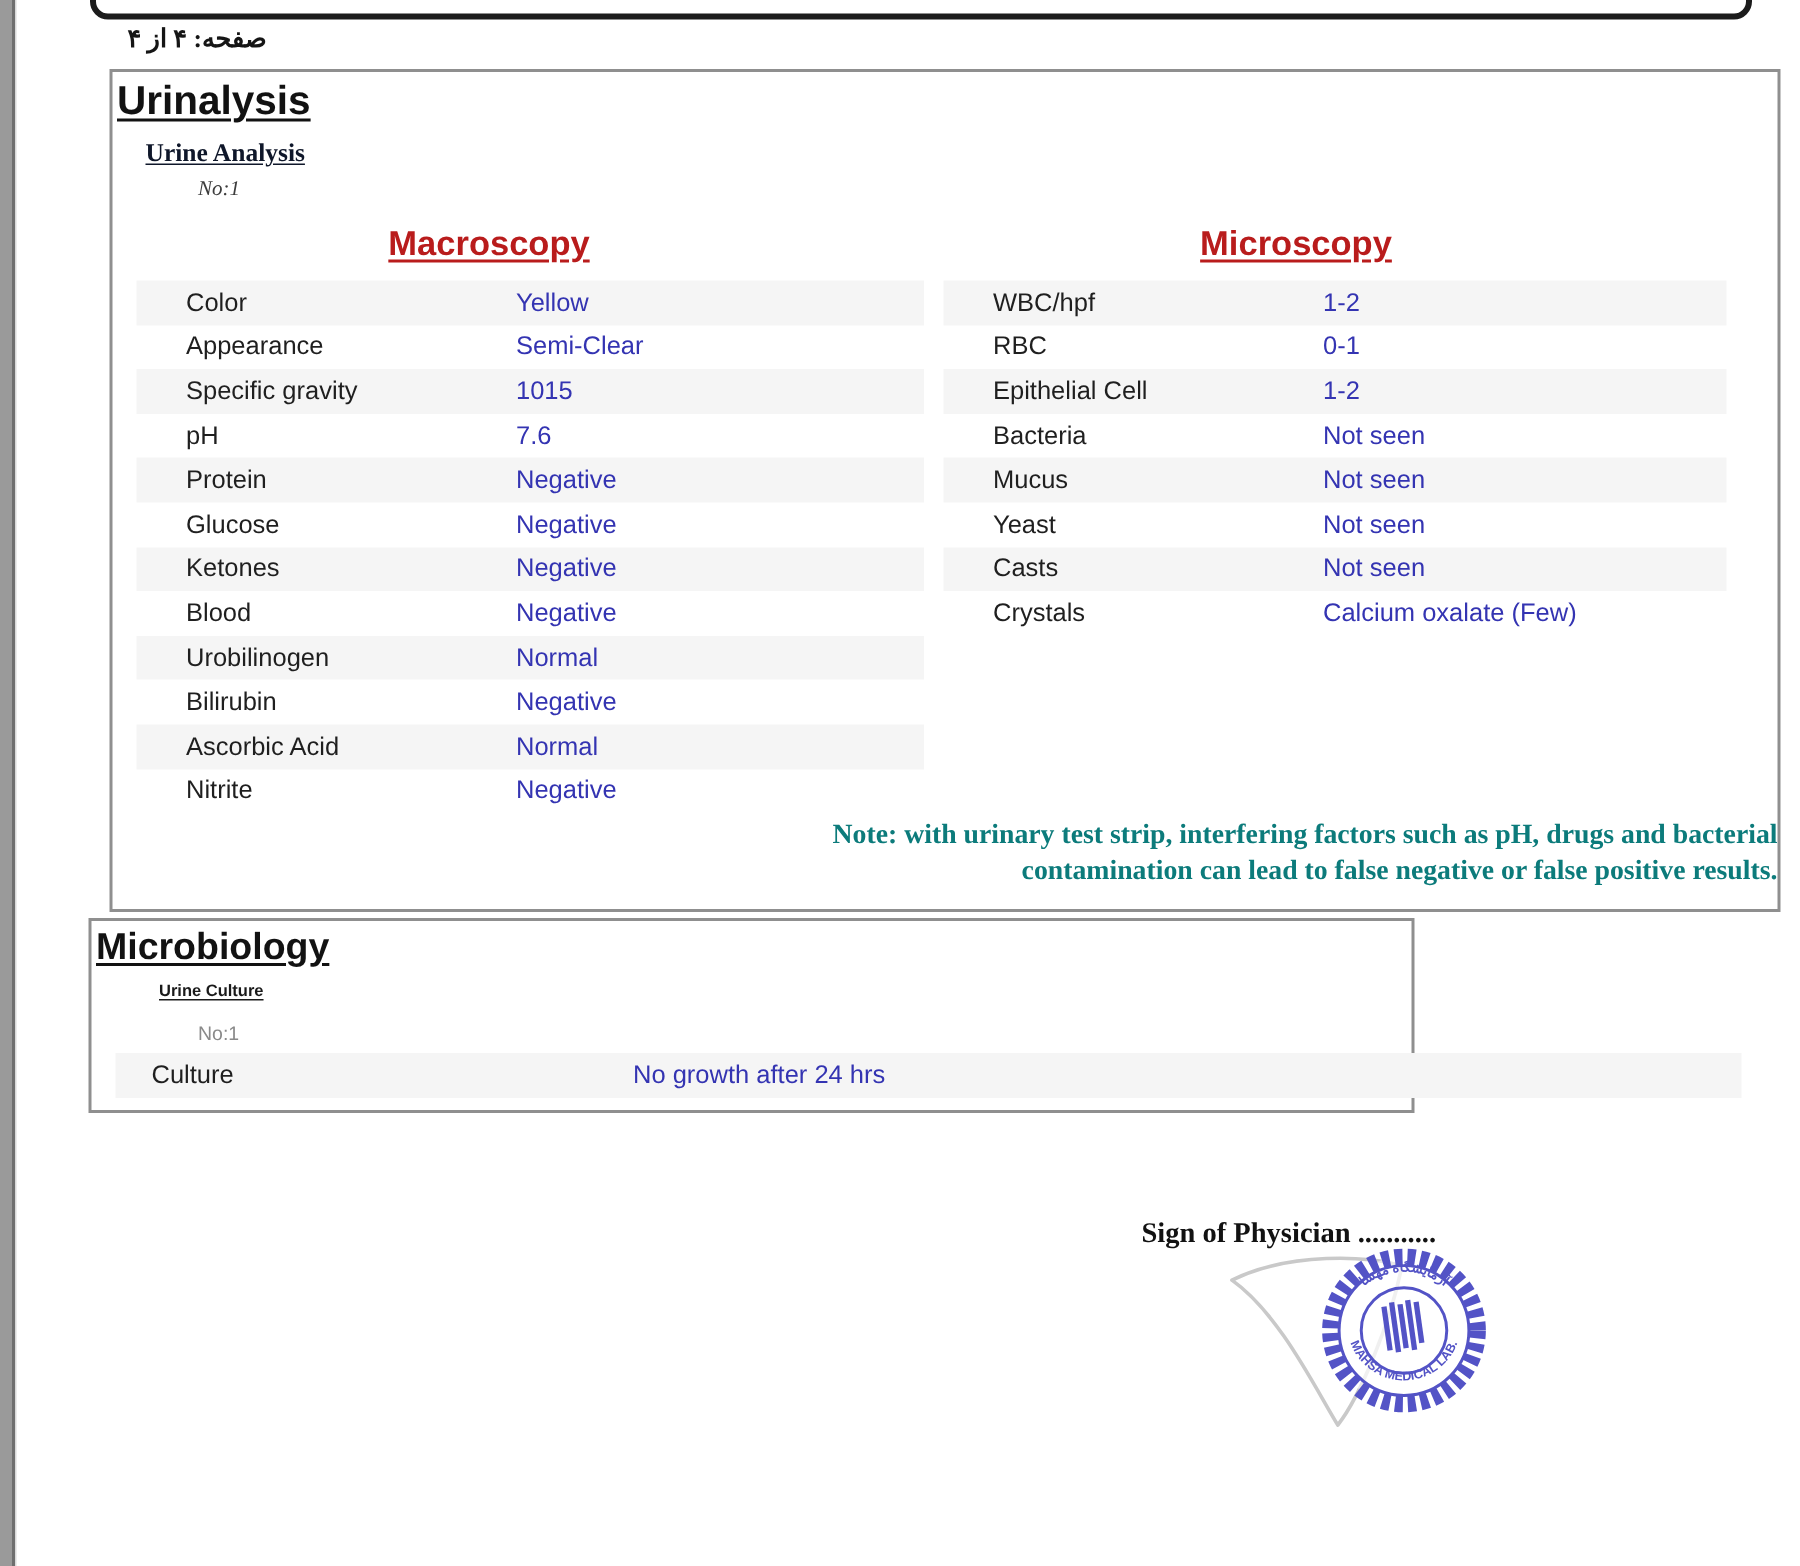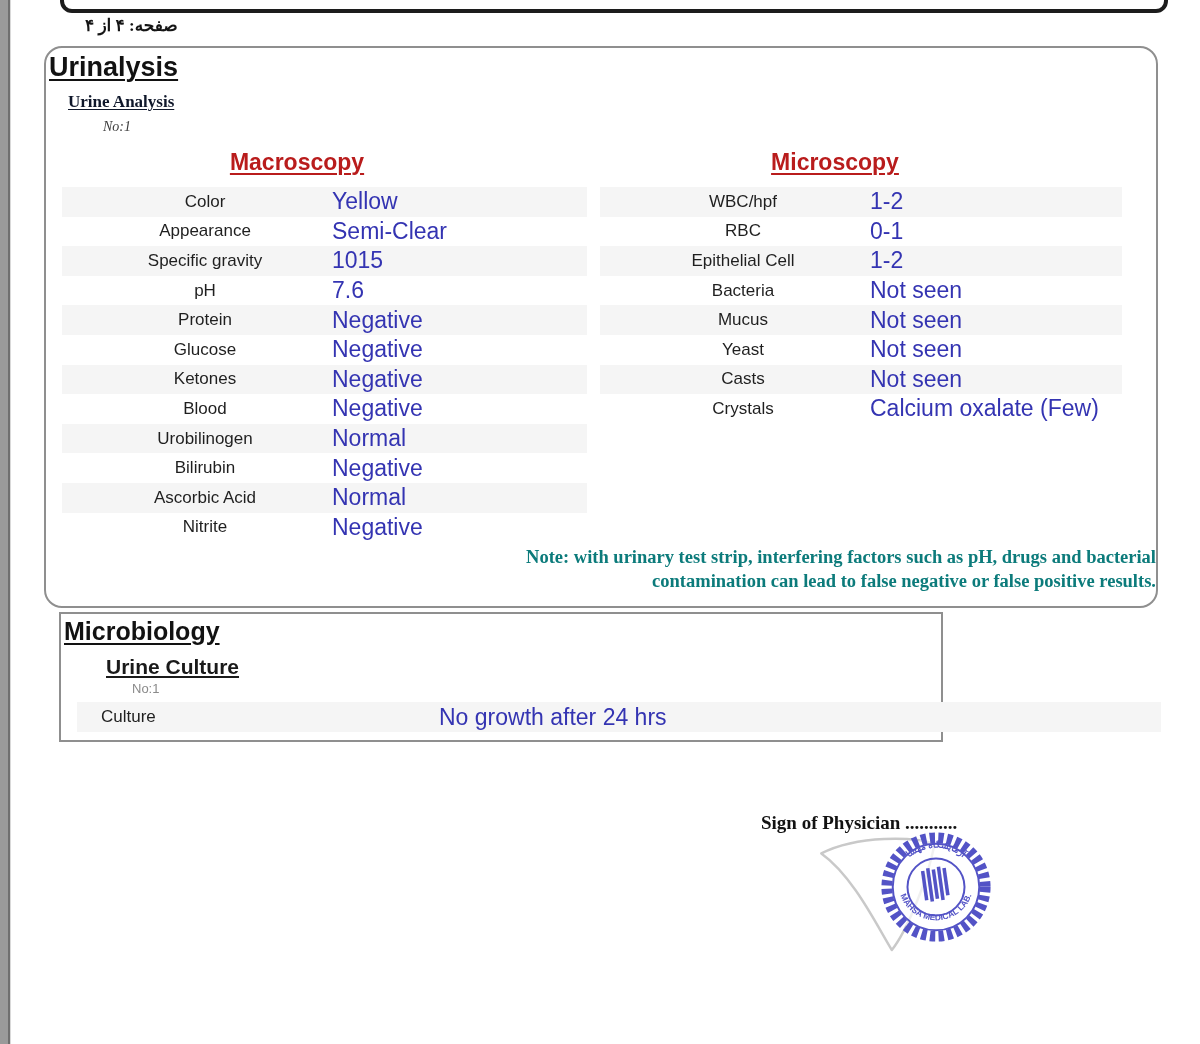--- a/index.html
+++ b/index.html
@@ -15,41 +15,41 @@
   #top-box { left:60px; top:-34px; width:1108px; height:47px;
              border:4px solid #1c1c1c; border-radius:12px; background:#fff; }
 
   
   #page-label { left:85px; top:15px; width:210px; direction:rtl; text-align:left;
                 font-family:"Liberation Serif","DejaVu Serif",serif;
                 font-size:17px; font-weight:bold; color:#151515; }
 
   
   .panel { border:2px solid #8f8f8f; background:#fff; }
-  #urinalysis-panel { left:44px; top:46px; width:1114px; height:562px;border-radius:18px; }
+  #urinalysis-panel { left:73px; top:46px; width:1114px; height:562px; }
   #microbiology-panel { left:59px; top:612px; width:884px; height:130px; }
 
   .section-title { font-size:27px; font-weight:bold; color:#121212;
                    text-decoration:underline; text-decoration-thickness:2px; text-underline-offset:3px; }
   .sub-serif { font-family:"Liberation Serif","DejaVu Serif",serif; font-size:17px; font-weight:bold;
                color:#0f172a; text-decoration:underline; text-underline-offset:2px; }
-  .sub-sans  { font-size:21px; font-weight:bold; color:#1a1a1a;
+  .sub-sans  { font-size:11px; font-weight:bold; color:#1a1a1a;
                text-decoration:underline; text-underline-offset:2px; }
   .no-italic { font-family:"Liberation Serif","DejaVu Serif",serif; font-style:italic;
                font-size:14px; color:#3d3d3d; }
   .no-gray   { font-size:13px; color:#8a8a8a; }
 
   .col-header { width:470px; text-align:center; font-size:23px; font-weight:bold; color:#b91c1c;
                 text-decoration:underline; text-decoration-thickness:2px; text-underline-offset:3px; }
 
-  .ttable { width:525px;text-align:center; }
+  .ttable { width:525px; }
   .trow { display:flex; align-items:center; height:29.6px; padding-left:33px; }
   .trow:nth-child(odd) { background:#f5f5f5; }
   .tl { width:220px; font-size:17px; color:#1f1f1f; }
-  .tv { font-size:23px; color:#3434b2;margin-left:17px; }
+  .tv { font-size:17px; color:#3434b2; }
 
   #note { left:0; top:497px; width:100%; text-align:right;
           font-family:"Liberation Serif","DejaVu Serif",serif;
           font-size:18.5px; font-weight:bold; color:#0c7b7b; line-height:24px; }
 
   #culture-row { left:16px; top:88px; width:1084px; height:30px; background:#f5f5f5;
                  display:flex; align-items:center; padding-left:24px; }
   #culture-row .tl { width:321px; }
 
   #sign-label { left:713px; top:812px; font-family:"Liberation Serif","DejaVu Serif",serif;

